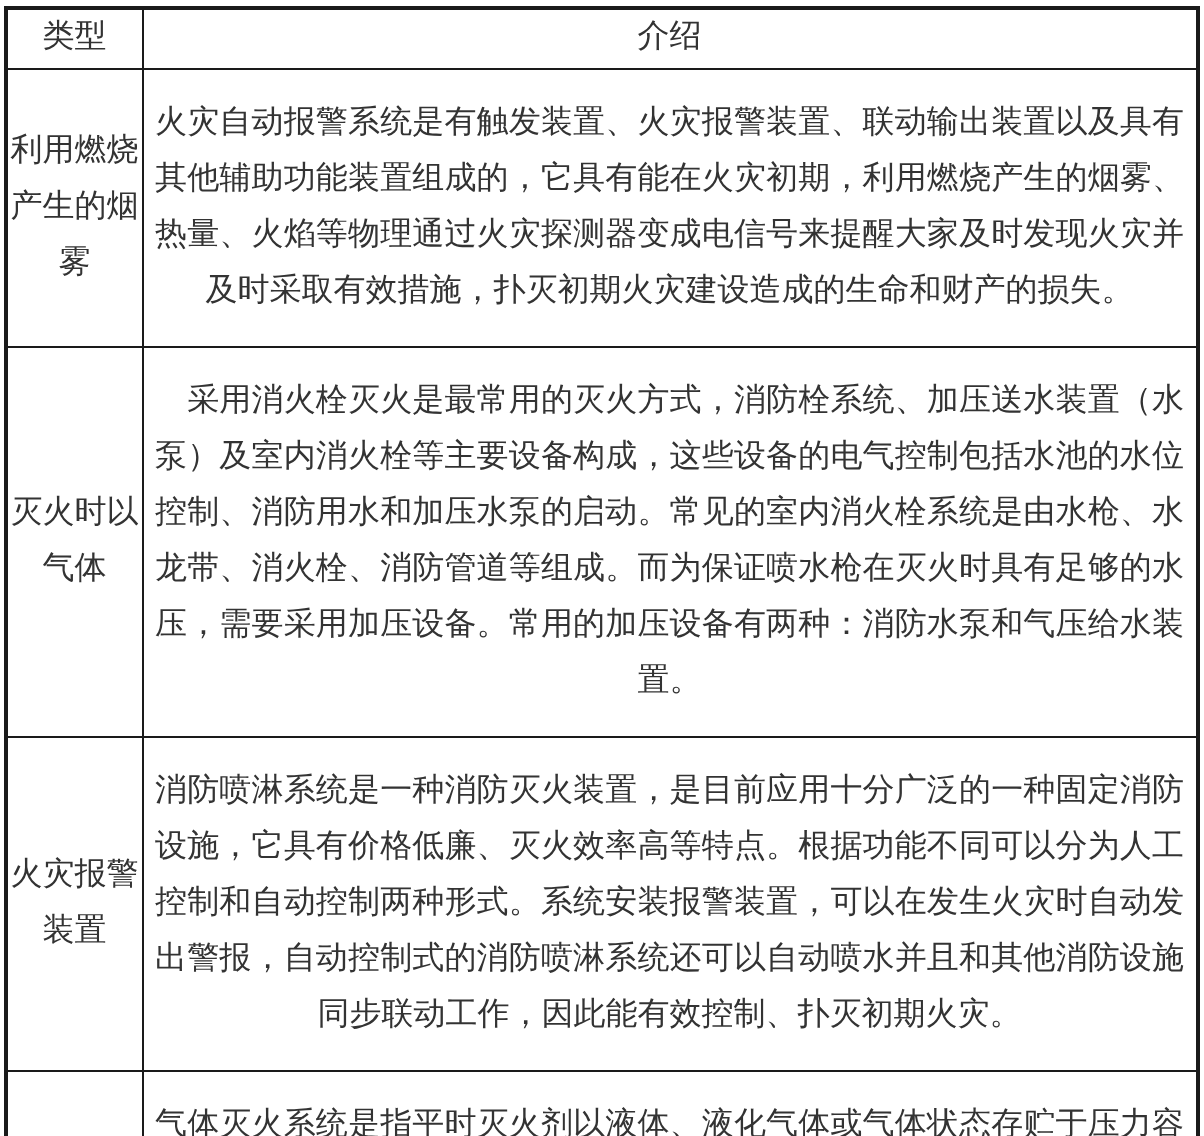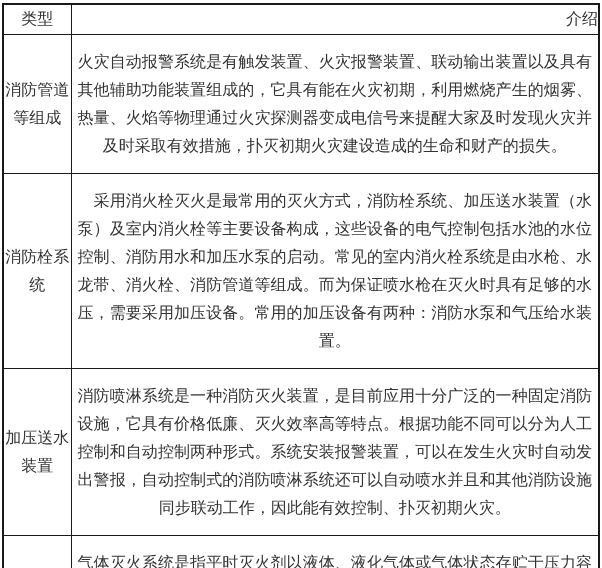--- a/index.html
+++ b/index.html
@@ -35,21 +35,21 @@
     vertical-align: middle;
     box-sizing: border-box;
   }
   th.col-type, td.cell-type {
     width: 68px;
     text-align: center;
     padding: 0 1px;
   }
   th {
     height: 30px;
-    text-align: right;
+    text-align: center;
     padding: 0;
   }
   td.cell-desc {
     padding: 13px 6px;
     text-align: justify;
     text-align-last: center;
   }
 </style>
 </head>
 <body>
@@ -57,29 +57,29 @@
 <div class="page">
   <table class="doc-table">
     <thead>
       <tr>
         <th class="col-type">类型</th>
         <th class="col-desc">介绍</th>
       </tr>
     </thead>
     <tbody>
       <tr style="height:110px;">
-        <td class="cell-type">消防管道等组成</td>
+        <td class="cell-type">利用燃烧产生的烟雾</td>
         <td class="cell-desc">火灾自动报警系统是有触发装置、火灾报警装置、联动输出装置以及具有其他辅助功能装置组成的，它具有能在火灾初期，利用燃烧产生的烟雾、热量、火焰等物理通过火灾探测器变成电信号来提醒大家及时发现火灾并及时采取有效措施，扑灭初期火灾建设造成的生命和财产的损失。</td>
       </tr>
       <tr style="height:170px;">
-        <td class="cell-type">消防栓系统</td>
+        <td class="cell-type">灭火时以气体</td>
         <td class="cell-desc">　采用消火栓灭火是最常用的灭火方式，消防栓系统、加压送水装置（水泵）及室内消火栓等主要设备构成，这些设备的电气控制包括水池的水位控制、消防用水和加压水泵的启动。常见的室内消火栓系统是由水枪、水龙带、消火栓、消防管道等组成。而为保证喷水枪在灭火时具有足够的水压，需要采用加压设备。常用的加压设备有两种：消防水泵和气压给水装置。</td>
       </tr>
       <tr style="height:143px;">
-        <td class="cell-type">加压送水装置</td>
+        <td class="cell-type">火灾报警装置</td>
         <td class="cell-desc">消防喷淋系统是一种消防灭火装置，是目前应用十分广泛的一种固定消防设施，它具有价格低廉、灭火效率高等特点。根据功能不同可以分为人工控制和自动控制两种形式。系统安装报警装置，可以在发生火灾时自动发出警报，自动控制式的消防喷淋系统还可以自动喷水并且和其他消防设施同步联动工作，因此能有效控制、扑灭初期火灾。</td>
       </tr>
       <tr style="height:110px;">
         <td class="cell-type">气体灭火系统</td>
         <td class="cell-desc">气体灭火系统是指平时灭火剂以液体、液化气体或气体状态存贮于压力容器内，灭火时以气体（包括蒸汽、气雾）状态喷射作为灭火介质的灭火系统。气体灭火系统主要用在不适于设置水灭火系统等其他灭火系统的环境中。</td>
       </tr>
     </tbody>
   </table>
 </div>
 

